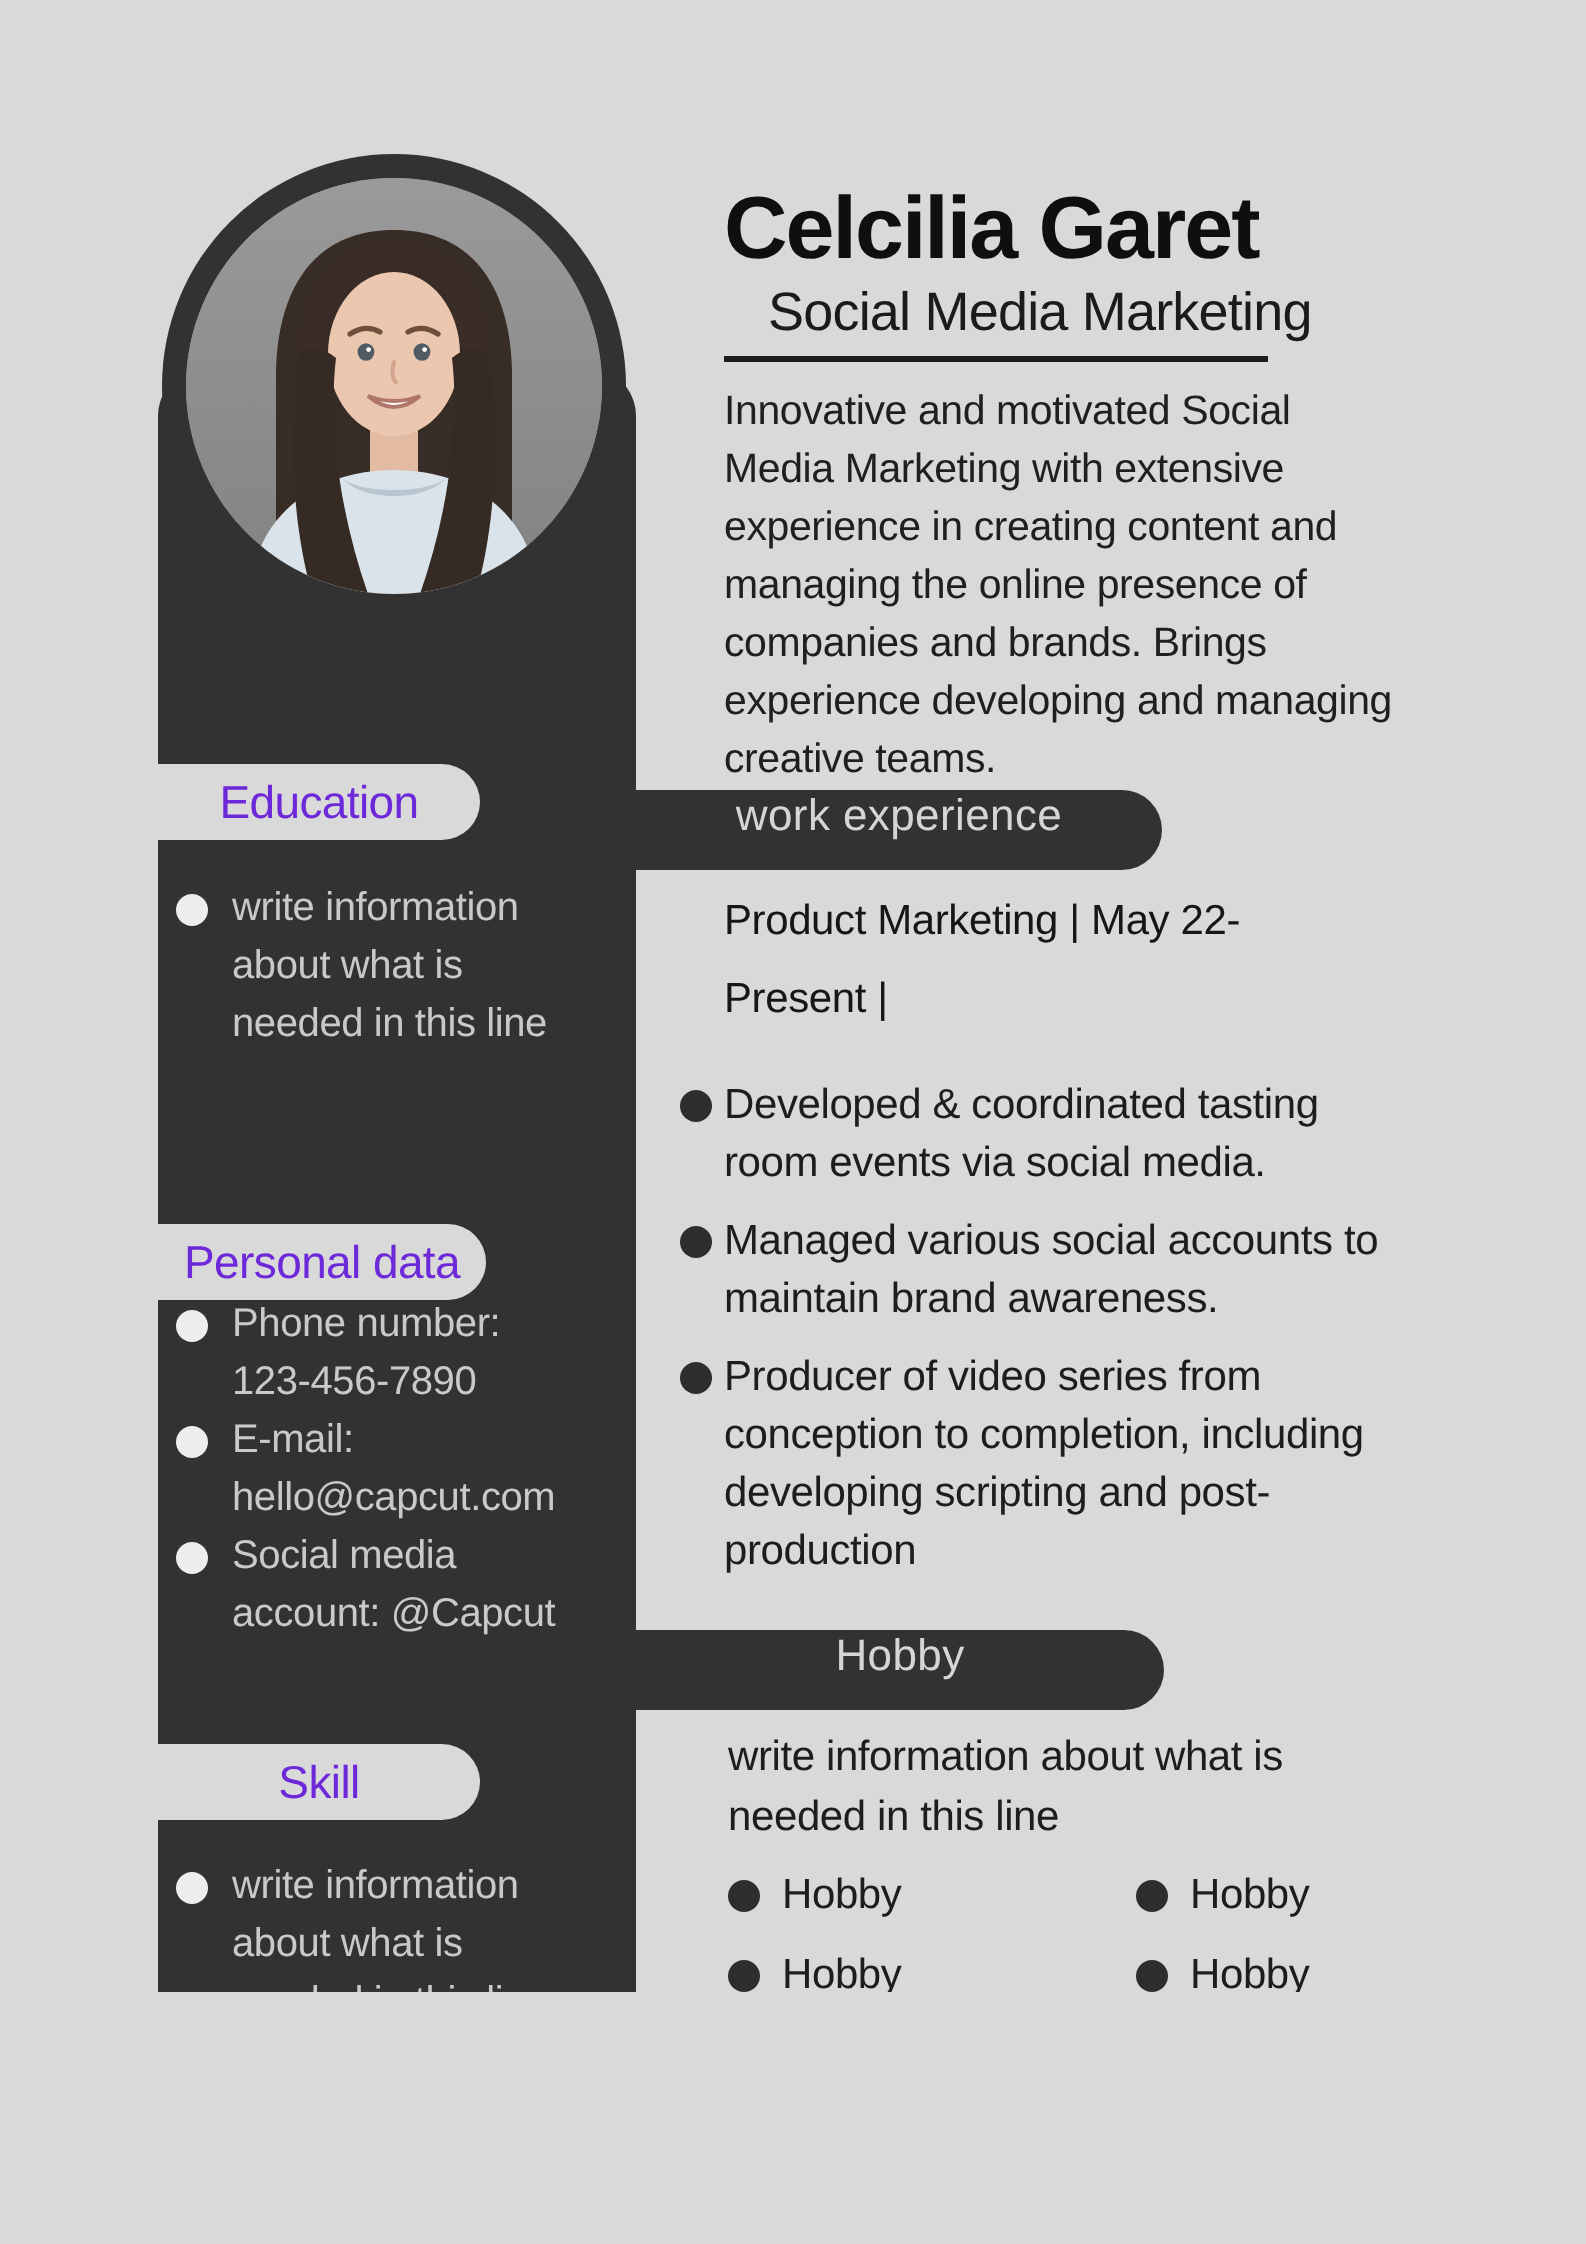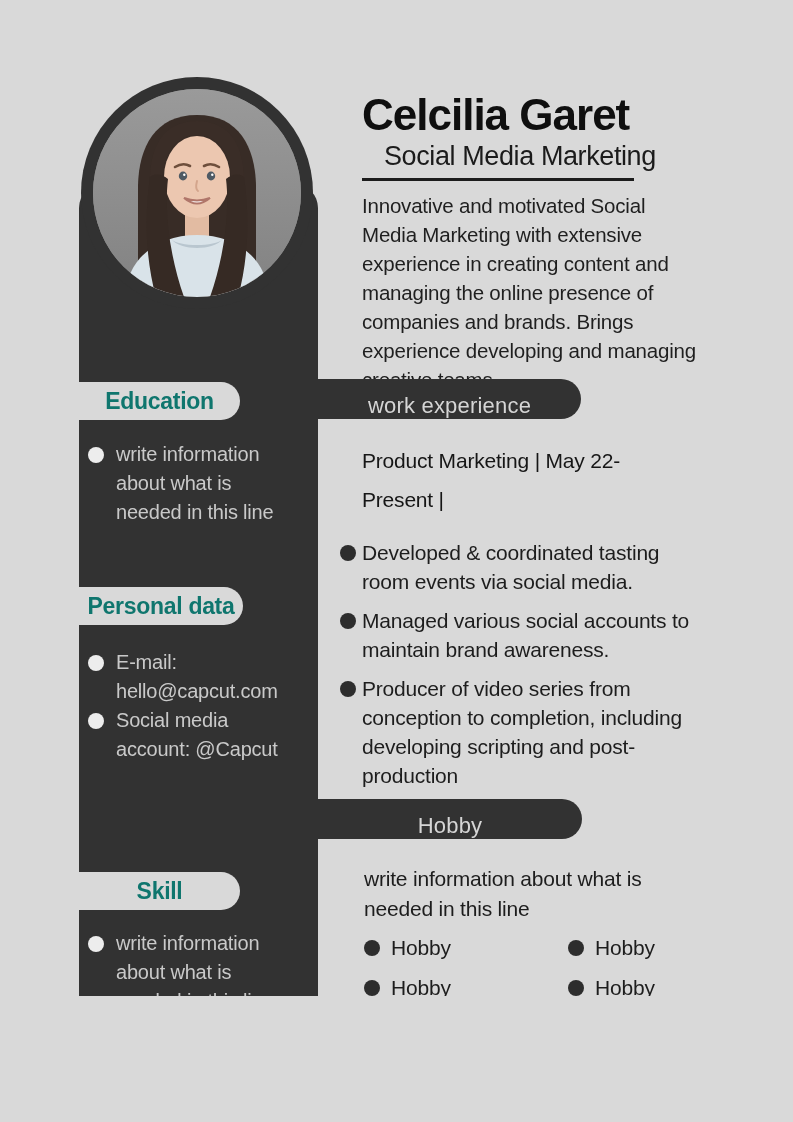--- a/index.html
+++ b/index.html
@@ -21,24 +21,24 @@
   .photo-circle {
     position:absolute; left:93px; top:89px; width:208px; height:208px;
     border-radius:50%; overflow:hidden; background:#8f8f8f;
   }
   .photo-circle svg { display:block; }
   
   .pill {
     position:absolute; left:79px; height:38px; background:#d9d9d9;
     border-radius:0 19px 19px 0;
     display:flex; align-items:center; justify-content:center;
-    font-size:23px; font-weight:700; color:#0f766e; letter-spacing:-0.3px;
+    font-size:23px; font-weight:400; color:#6d28d9; letter-spacing:-0.3px;
   }
   .pill.education { top:382px; width:161px; }
-  .pill.personal  { top:587px; width:164px;text-align:right; }
+  .pill.personal  { top:612px; width:164px;text-align:right; }
   .pill.skill     { top:872px; width:161px; }
   
   .side-list {
     position:absolute; left:88px; width:212px;
     color:#c9c9c9; font-size:20px; line-height:29px; letter-spacing:-0.2px;
     list-style:none;
   }
   .side-list.education { top:440px; width:200px; }
   .side-list.personal  { top:648px; width:205px; }
   .side-list.skill     { top:929px; width:200px; }
@@ -61,22 +61,22 @@
     background:#1c1c1c;
   }
   .summary {
     position:absolute; left:362px; top:191px; width:342px;
     font-size:20.5px; line-height:29px; color:#1f1f1f; letter-spacing:-0.2px;
   }
   
   .section-bar {
     position:absolute; left:318px; height:40px; background:#323232;
     border-radius:0 20px 20px 0;
-    display:flex; align-items:flex-end; justify-content:center;
-    color:#d5d5d5; font-size:22px; font-weight:400; letter-spacing:0.2px;
+    display:flex; align-items:flex-start; justify-content:center;
+    color:#d5d5d5; font-size:22px; font-weight:400; letter-spacing:0.2px;margin-top:16px;
   }
   .section-bar.work  { top:379px; width:263px; }
   .section-bar.hobby { top:799px; width:264px; }
   
   .job-block {
     position:absolute; left:362px; top:441px; width:305px;
     font-size:21px; line-height:39px; color:#161616; letter-spacing:-0.2px;
   }
   .work-list {
     position:absolute; left:340px; top:538px; width:356px; list-style:none;
@@ -163,20 +163,24 @@
       <span>write information about what is needed in this line</span>
     </li>
   </ul>
 
   <div class="pill personal">
     <span>Personal data</span>
   </div>
   <ul class="side-list personal">
     <li>
       <span class="dot-light"></span>
+      <span>Phone number: 123-456-7890</span>
+    </li>
+    <li>
+      <span class="dot-light"></span>
       <span>E-mail: hello@capcut.com</span>
     </li>
     <li>
       <span class="dot-light"></span>
       <span>Social media account: @Capcut</span>
     </li>
   </ul>
 
   <div class="pill skill">
     <span>Skill</span>

